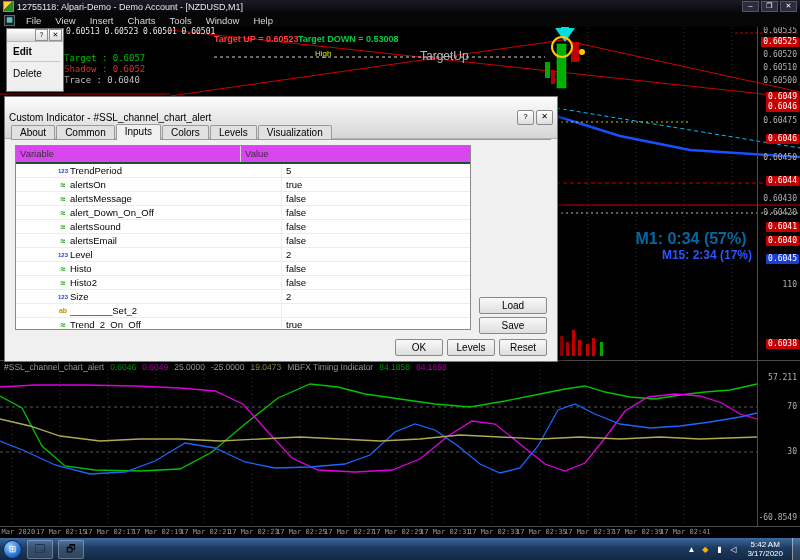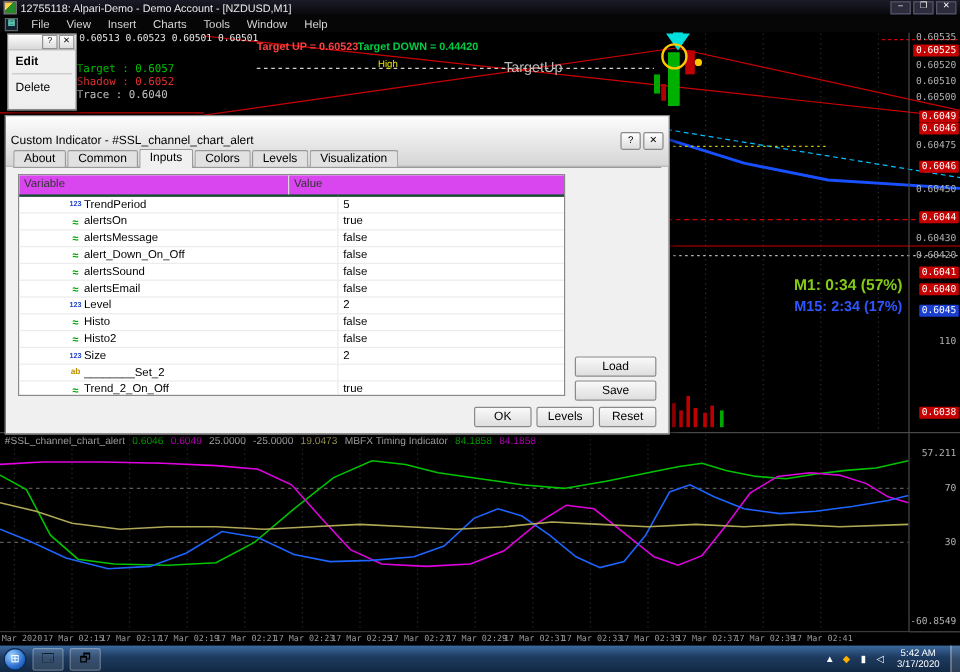--- a/index.html
+++ b/index.html
@@ -33,21 +33,21 @@
     color:#b2b2b2;line-height:10px;padding:0 2px;white-space:nowrap;}
   .axis-badge{color:#fff;border-radius:1px;}
 
   .ol{position:absolute;z-index:10;white-space:nowrap;}
   #quote-line{left:66px;top:27px;font-family:"DejaVu Sans Mono",monospace;font-size:8px;color:#e8e8e8;}
   #info-lines{left:64px;top:53px;font-size:9px;line-height:11px;font-family:"DejaVu Sans Mono",monospace;}
   #target-up{left:214px;top:34px;font-size:9px;font-weight:bold;color:#ff4040;}
   #target-down{left:298px;top:34px;font-size:9px;font-weight:bold;color:#00cc44;}
   #label-high{left:315px;top:49px;font-size:8px;color:#e8e800;}
   #label-targetup{left:420px;top:49px;font-size:12px;color:#b8b8b8;}
-  #timer-m1{left:630px;top:230px;width:122px;text-align:right;font-size:13px;font-weight:bold;color:#84cc16;}
+  #timer-m1{left:630px;top:230px;width:122px;text-align:center;font-size:16px;font-weight:bold;color:#0369a1;}
   #timer-m15{left:630px;top:248px;width:122px;text-align:right;font-size:12px;font-weight:bold;color:#2f55ff;}
 
   
   #ind-svg{position:absolute;left:0;top:0;width:758px;height:560px;z-index:8;pointer-events:none;}
   #ind-header{position:absolute;left:4px;top:362px;z-index:10;font-size:8.5px;white-space:nowrap;display:flex;gap:6px;}
   .grid-v{stroke:#2e2e2e;stroke-dasharray:1,3;stroke-width:1;}
   .level-line{stroke:#5a5a5a;stroke-dasharray:3,3;stroke-width:1;}
 
   
   #time-axis{position:absolute;left:0;top:527px;width:758px;height:11px;background:#000;z-index:12;}
@@ -215,21 +215,21 @@
       </span>
   </div>
 
   <div class="ol" id="quote-line">0.60513 0.60523 0.60501 0.60501</div>
   <div class="ol" id="info-lines">
       <div style="color: rgb(0, 192, 0);">Target : 0.6057</div>
       <div style="color: rgb(224, 48, 48);">Shadow : 0.6052</div>
       <div style="color: rgb(192, 192, 192);">Trace  : 0.6040</div>
     </div>
   <div class="ol" id="target-up">Target UP = 0.60523</div>
-  <div class="ol" id="target-down">Target DOWN = 0.44420</div>
+  <div class="ol" id="target-down">Target DOWN = 0.53008</div>
   <div class="ol" id="label-high">High</div>
   <div class="ol" id="label-targetup">TargetUp</div>
   <div class="ol" id="timer-m1">M1: 0:34 (57%)</div>
   <div class="ol" id="timer-m15">M15: 2:34 (17%)</div>
 
   <div id="price-axis">
       <div class="axis-label" style="top: 26px;">0.60535</div>
       <div class="axis-label axis-badge" style="top: 37px; background: rgb(196, 0, 0);">0.60525</div>
       <div class="axis-label" style="top: 50px;">0.60520</div>
       <div class="axis-label" style="top: 63px;">0.60510</div>

